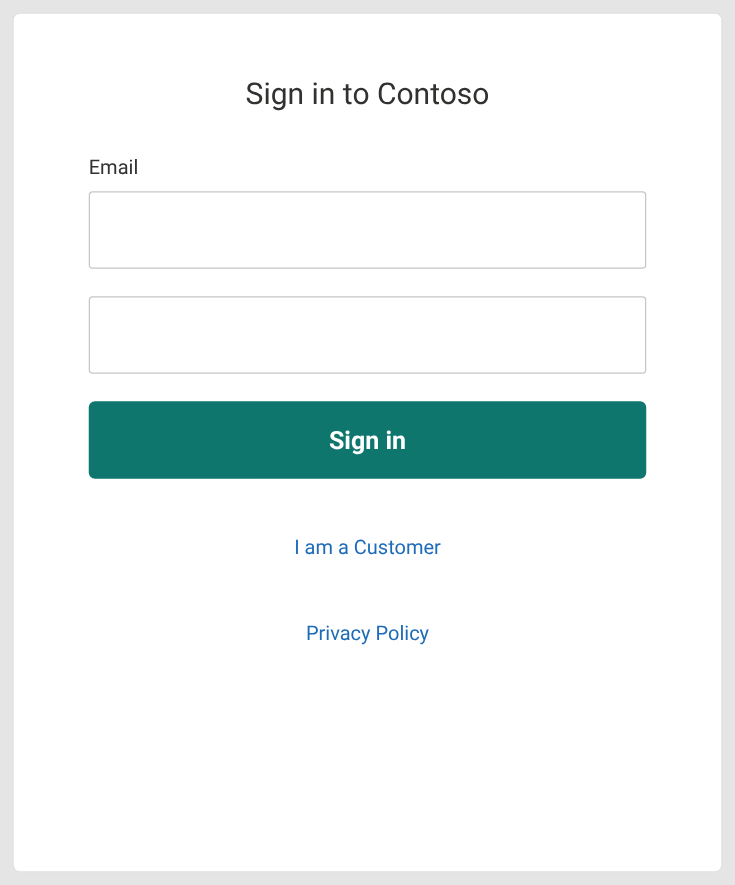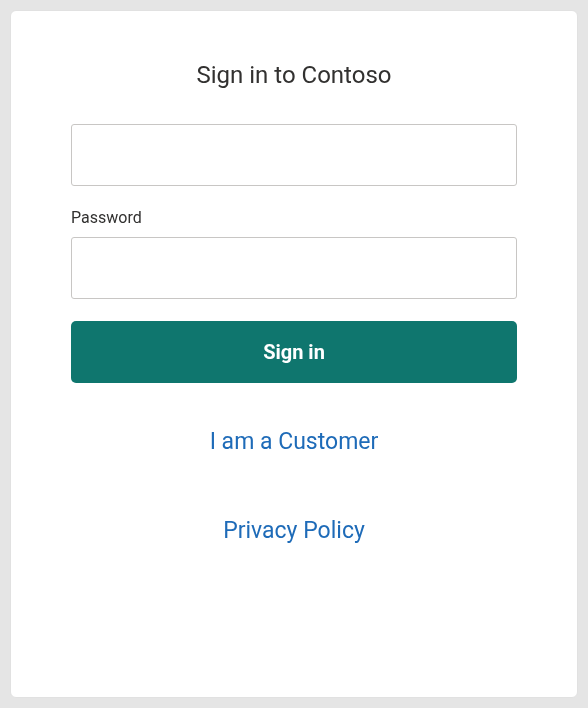--- a/index.html
+++ b/index.html
@@ -62,41 +62,41 @@
       margin-top: 18px;
       margin-bottom: 45px;
       font-family: inherit;
     }
     .links {
       text-align: center;
     }
     .link {
       display: inline-block;
       color: #1e6bb8;
-      font-size: 23px;
+      font-size: 16px;
       text-decoration: none;
       margin-bottom: 18px;
       cursor: pointer;
     }
     .privacy-link {
-      margin-top: 44px;
+      margin-top: 32px;
     }
   </style>
 </head>
 <body>
 
 <div class="card">
   <h1 class="title">Sign in to Contoso</h1>
 
   <div class="field-group">
+    <label class="field-label">Email</label>
     <input type="text" class="text-input" value="" style="">
   </div>
 
   <div class="field-group">
-    <label class="field-label">Password</label>
     <input type="password" class="text-input" value="" style="">
   </div>
 
   <button class="primary-button">Sign in</button>
 
   <div class="links">
     <div>
       <a class="link">I am a Customer</a>
     </div>
     <div class="privacy-link">

